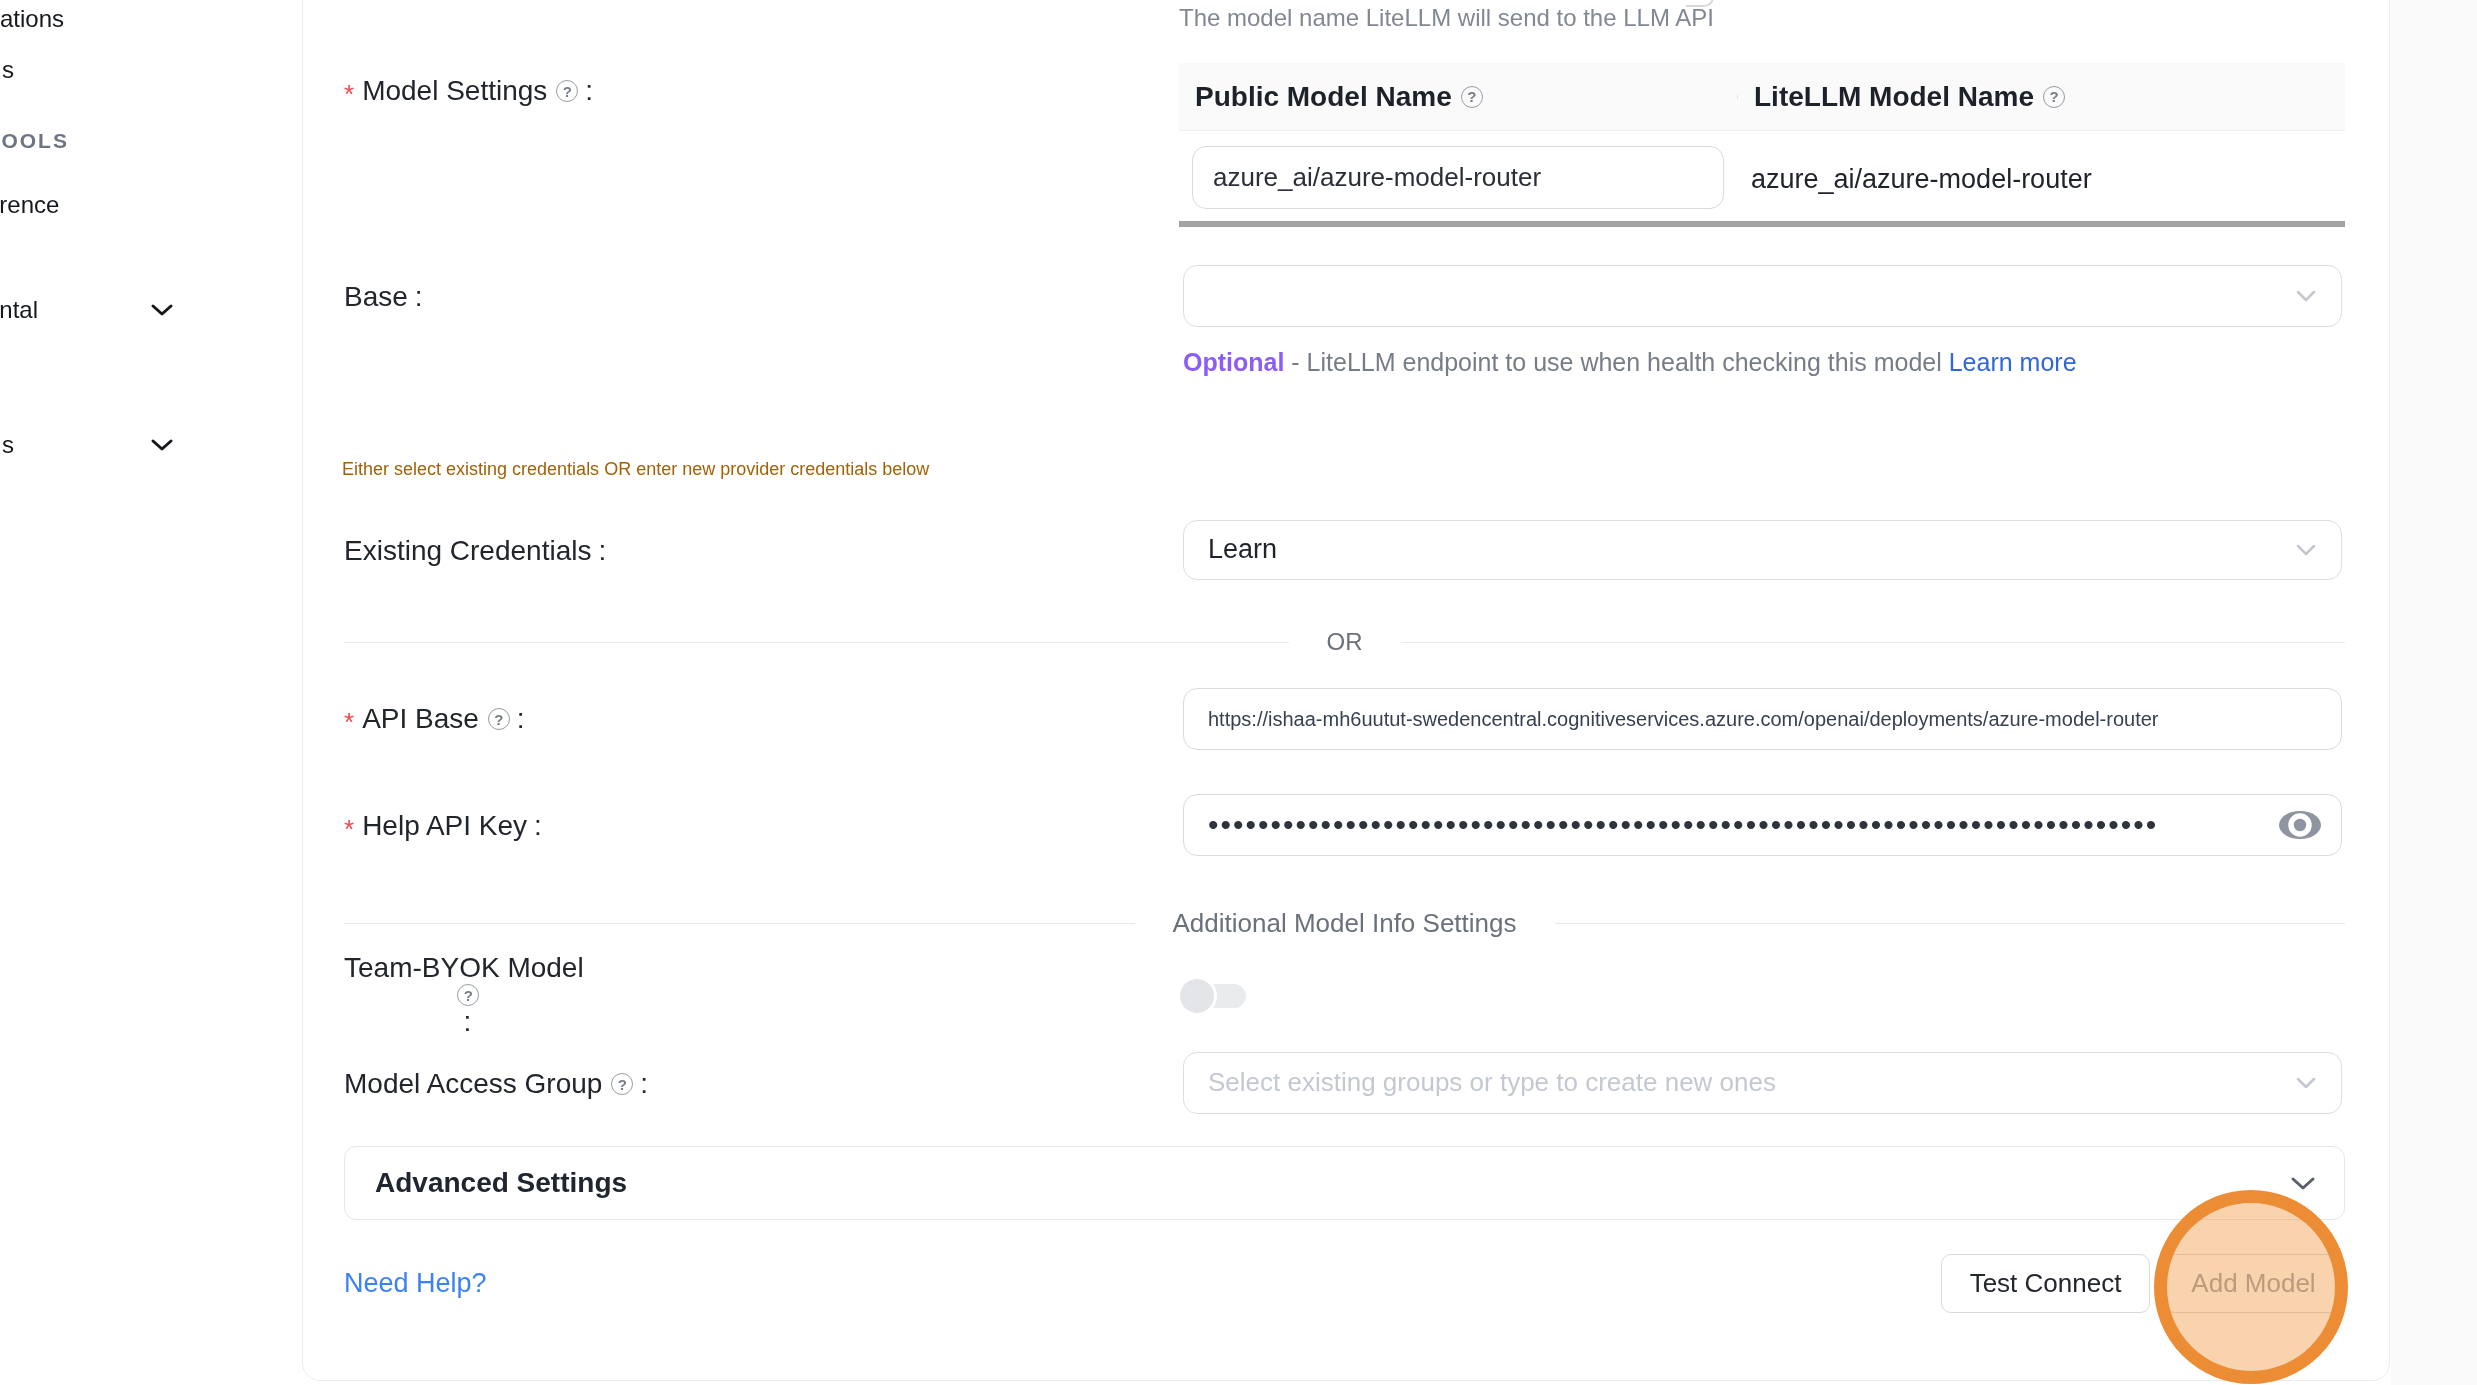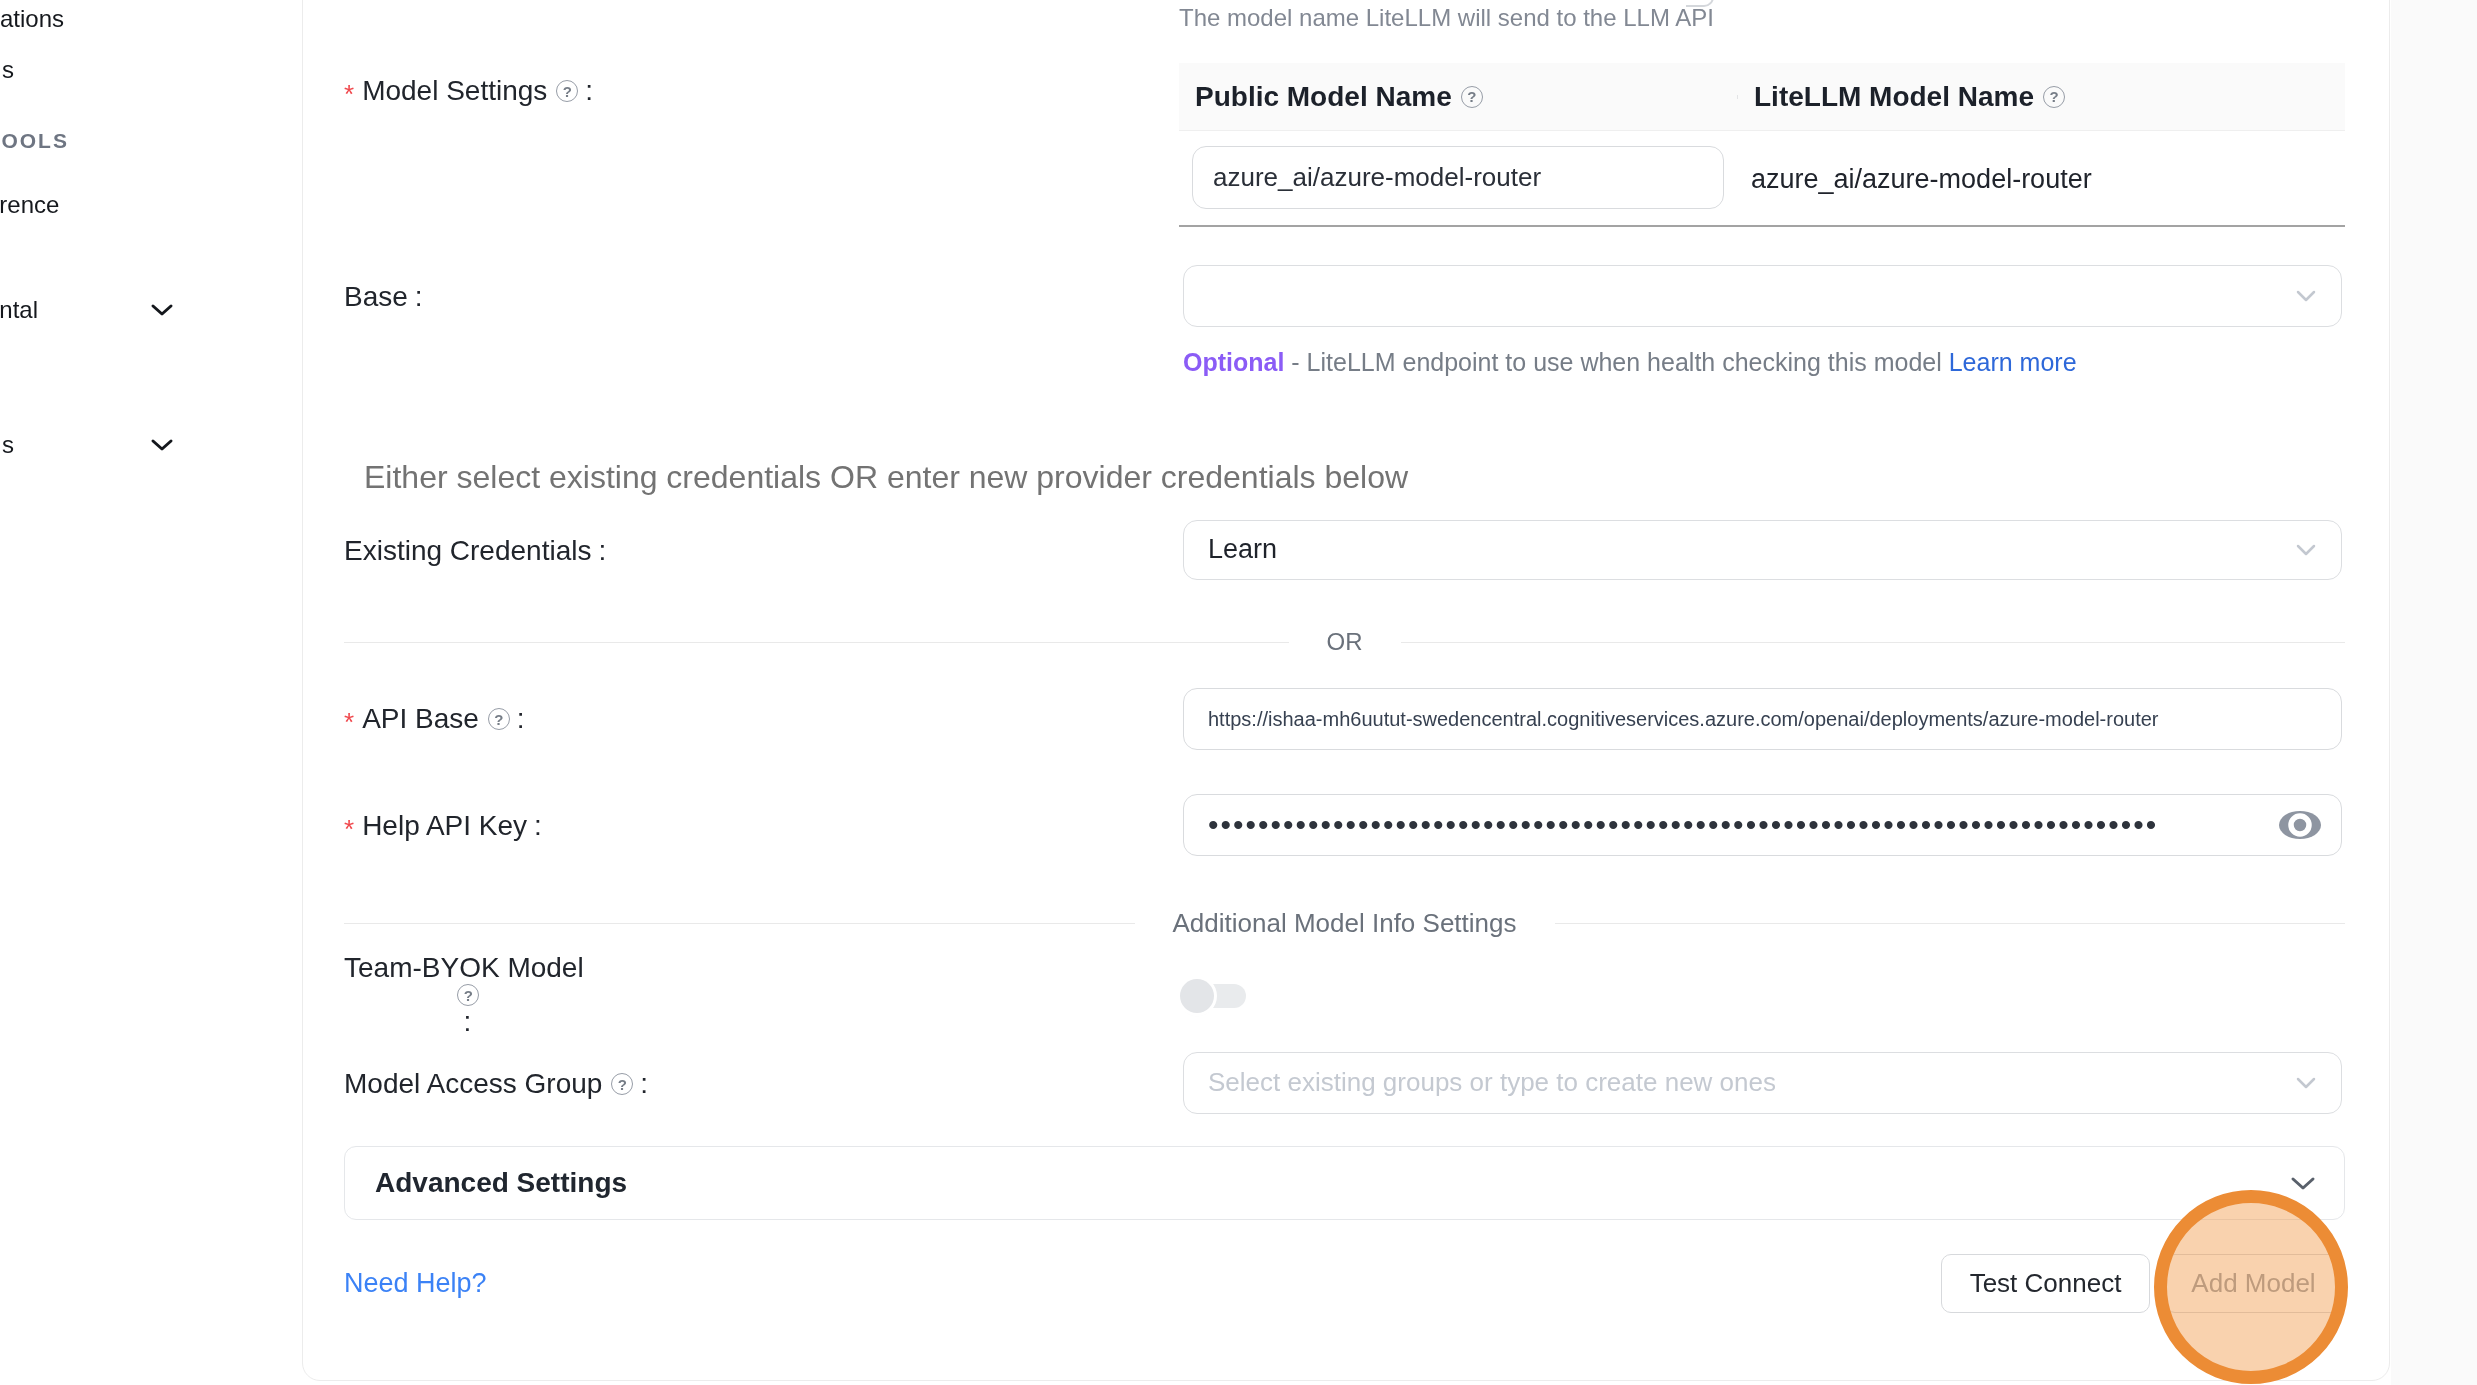--- a/index.html
+++ b/index.html
@@ -40,21 +40,21 @@
   .divider .line { flex: 1; height: 1px; background: #e9e9e9; }
   .divider .dtext { margin: 0 38px; color: #6a717b; white-space: nowrap; }
 
   
   .map-table { position: absolute; left: 1179px; top: 63px; width: 1166px; }
   .mt-head { display: flex; height: 68px; background: #fafafa; border-bottom: 1px solid #efefef; align-items: center; }
   .mt-hcell { font-size: 28px; font-weight: 600; color: #1c212a; display: flex; align-items: center; }
   .mt-hcell.c1 { width: 559px; padding-left: 16px; position: relative; }
   .mt-hcell.c1::after { content: ""; position: absolute; right: 0; top: 14px; bottom: 14px; width: 1px; background: #e3e4e6; }
   .mt-hcell.c2 { padding-left: 16px; }
-  .mt-body { position: relative; height: 96px; border-bottom: 2px solid #a3a3a3; }
+  .mt-body { position: relative; height: 96px; border-bottom: 6px solid #a3a3a3; }
   .mt-input { position: absolute; left: 13px; top: 15px; width: 532px; height: 63px; padding: 0 20px; font-size: 26px; color: #2a2f38; }
   .mt-static { position: absolute; left: 572px; top: 0; line-height: 96px; font-size: 27px; color: #20242c; }
 
   
   .mode-help { position: absolute; left: 1183px; top: 342px; width: 940px; font-size: 25px; line-height: 41px; color: #767d87; }
   .mode-help b { color: #8b5cf6; }
   .blue-link { color: #2e68d9; cursor: pointer; }
 
   
   .dots { display: block; padding-left: 24px; line-height: 60px; font-size: 30px; letter-spacing: 2px; color: #2e333c;
@@ -144,21 +144,21 @@
   <div class="selectbox" style="top:265px; height:62px;">
     <div class="val" style="line-height:59px;"></div>
     <svg class="sel-chevron" width="22" height="14" viewBox="0 0 22 14">
         <polyline points="3,3 11,11 19,3" fill="none" stroke="#c3c8d0" stroke-width="2.5" stroke-linecap="round" stroke-linejoin="round"></polyline>
       </svg>
   </div>
   <div class="mode-help">
     <b>Optional</b><span> - LiteLLM endpoint to use when health checking this model </span><span class="blue-link">Learn more</span>
   </div>
 
-  <div class="note" style="left:364px; top:459px; font-size:32px; color:#737373;">Either select existing credentials OR enter new provider credentials below</div>
+  <div class="note" style="left:342px; top:459px; font-size:18px; color:#a16207;">Either select existing credentials OR enter new provider credentials below</div>
 
   <div class="flabel" style="top:534px;">
     <span>Existing Credentials</span>
     <span class="colon">:</span>
   </div>
   <div class="selectbox" style="top:520px; height:60px;">
     <div class="val" style="line-height:57px;">Learn</div>
     <svg class="sel-chevron" width="22" height="14" viewBox="0 0 22 14">
         <polyline points="3,3 11,11 19,3" fill="none" stroke="#c3c8d0" stroke-width="2.5" stroke-linecap="round" stroke-linejoin="round"></polyline>
       </svg>

